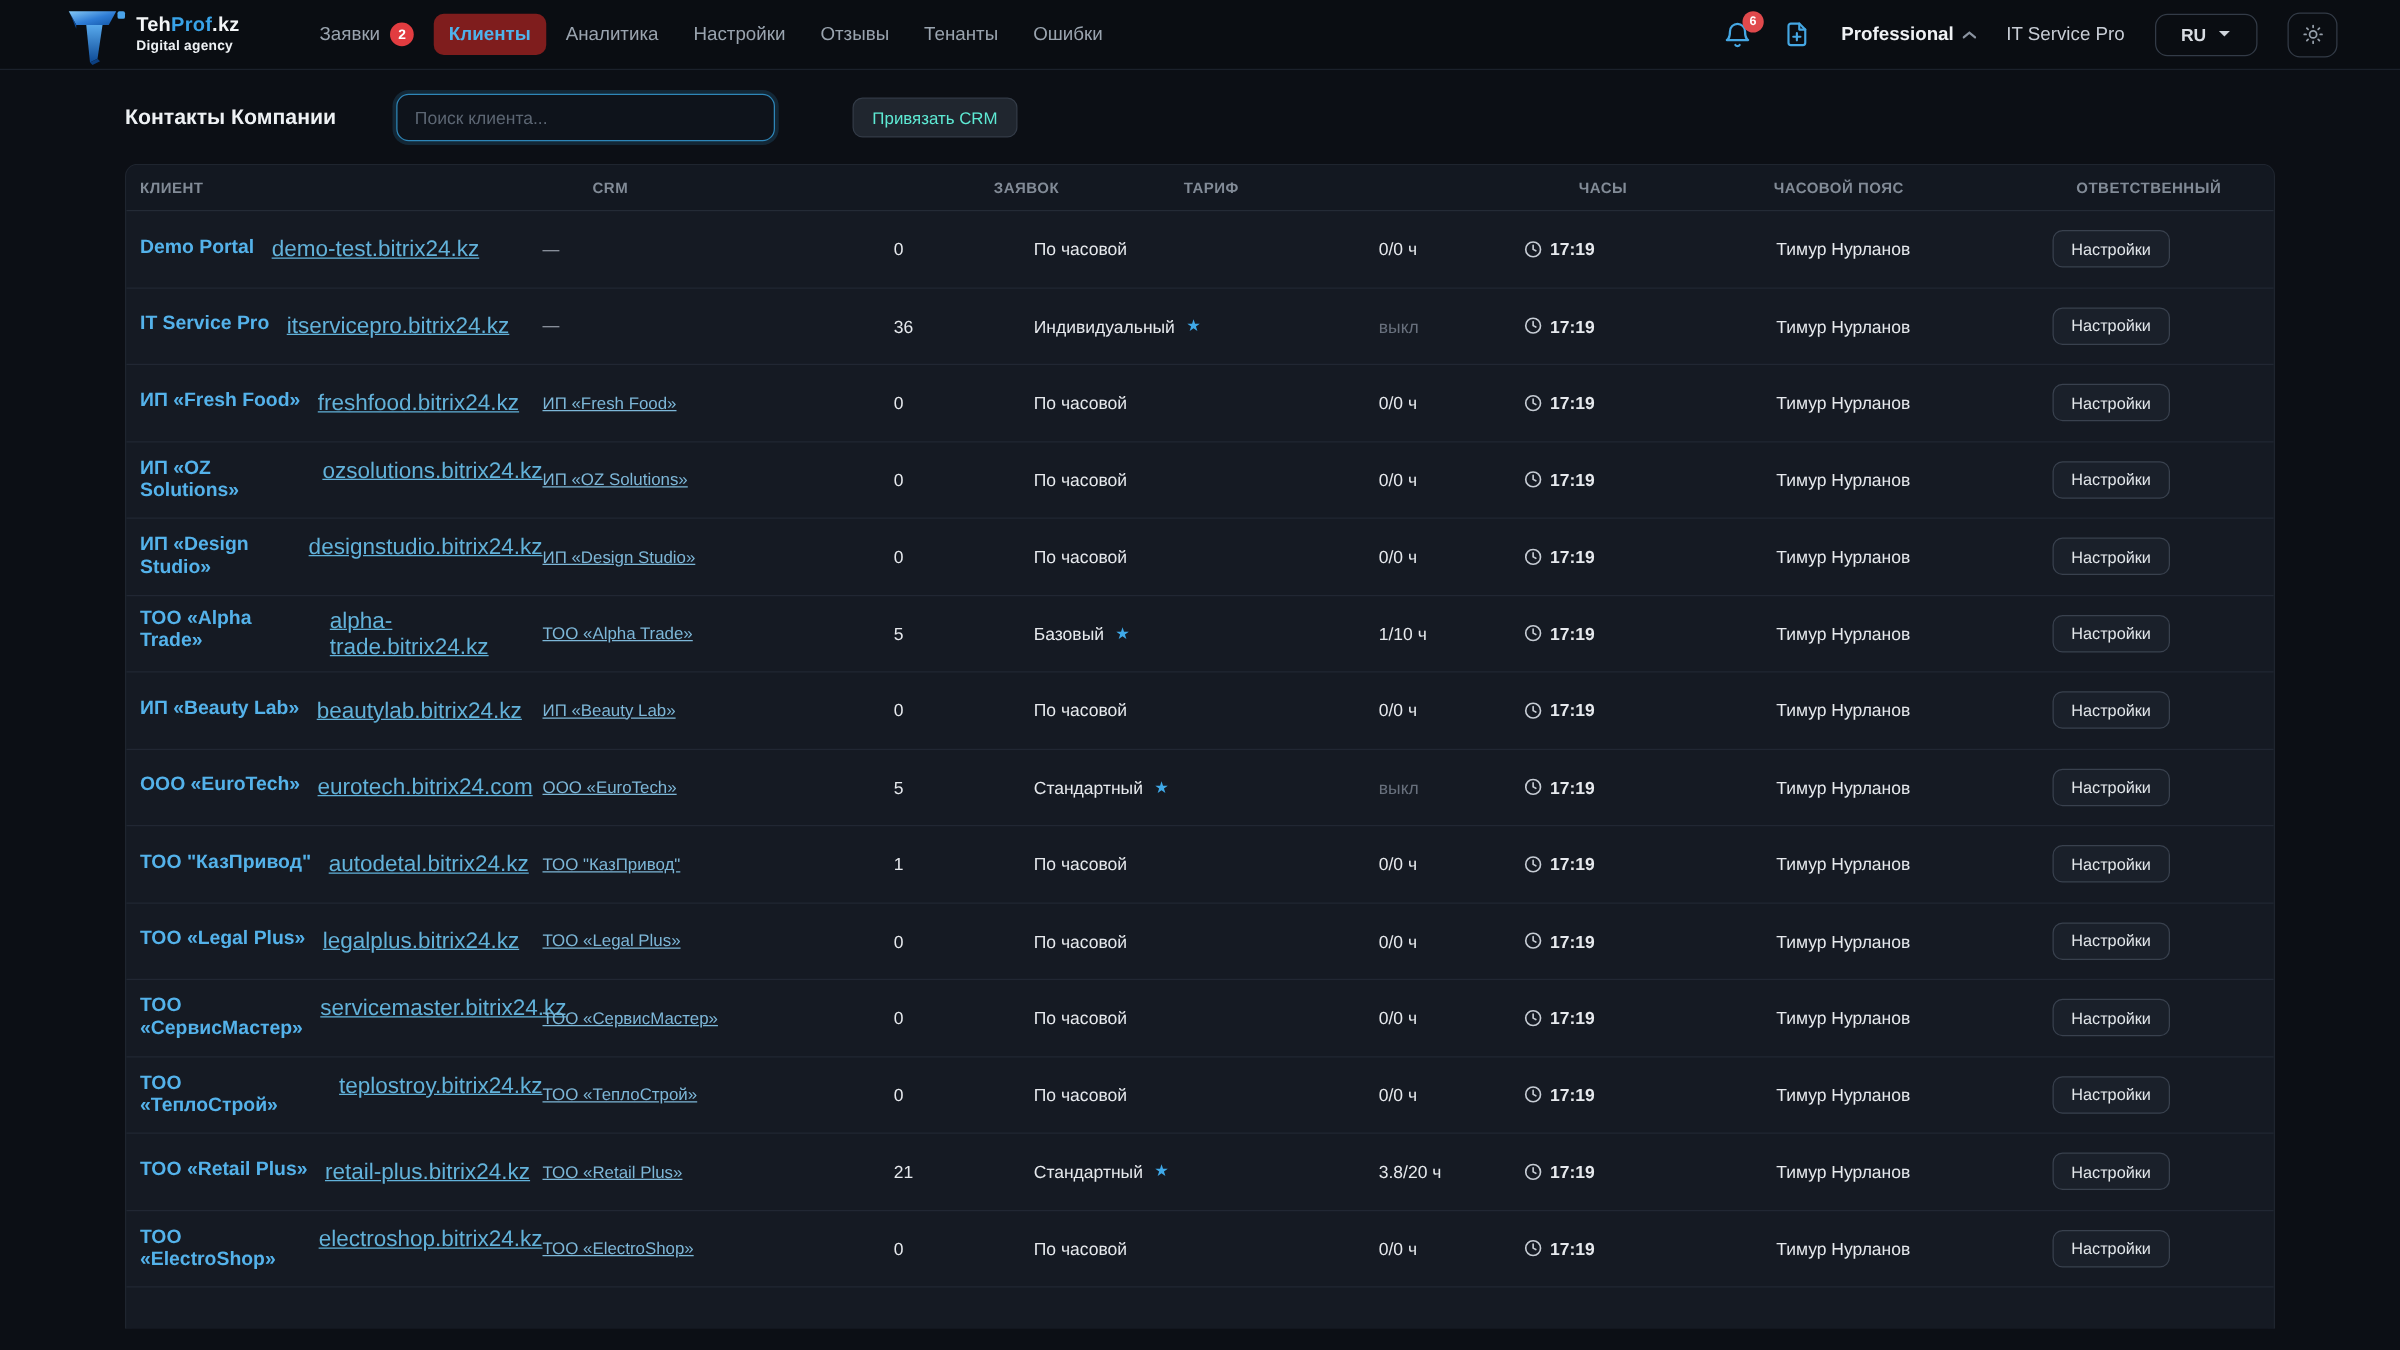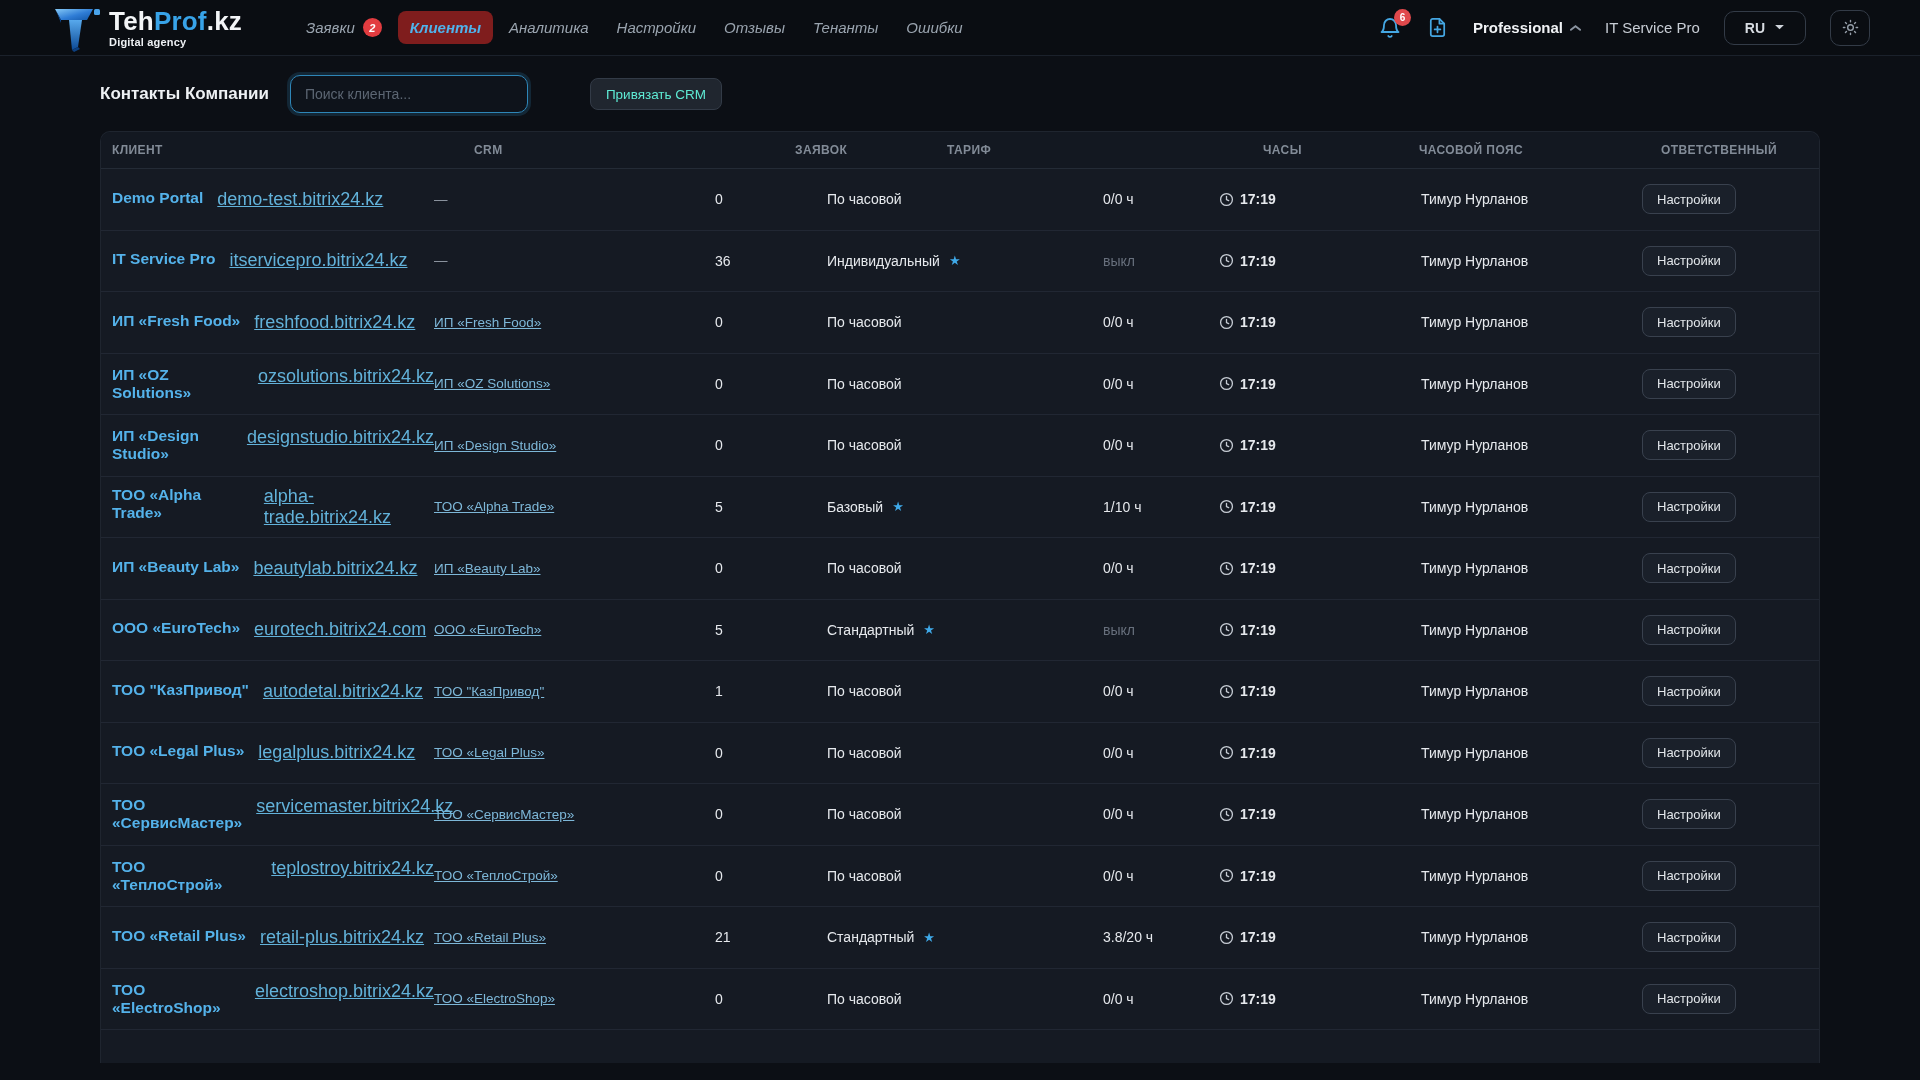--- a/index.html
+++ b/index.html
@@ -4,49 +4,49 @@
 <style>
   * { margin:0; padding:0; box-sizing:border-box; }
   html,body { width:1920px; height:1080px; overflow:hidden; }
   body { background:#0c0f15; font-family:"Liberation Sans","DejaVu Sans",sans-serif; color:#e4e7ec; }
 
   
   .navbar { height:56px; background:#0a0d12; border-bottom:1px solid #1b212b;
             display:flex; align-items:center; padding:0 50px 0 52px; }
   .logo { display:flex; align-items:center; gap:7px; margin-right:52px; }
   .logo-text { line-height:1; }
-  .brand-line { font-size:26px; font-weight:700; letter-spacing:.2px; white-space:nowrap; }
+  .brand-line { font-size:16px; font-weight:700; letter-spacing:.2px; white-space:nowrap; }
   .brand-teh,.brand-kz { color:#f3f5f7; }
   .brand-prof { color:#38a3e8; }
   .tagline { font-size:11px; font-weight:700; color:#eef1f4; margin-top:3px; letter-spacing:.2px; }
 
   .main-nav { display:flex; align-items:center; gap:4px; }
   .nav-item { display:flex; align-items:center; gap:8px; padding:8px 12px; border-radius:8px;
-              font-size:15px; color:#9aa4af; cursor:pointer; white-space:nowrap;font-style:italic; }
+              font-size:15px; color:#9aa4af; cursor:pointer; white-space:nowrap; }
   .nav-item.active { background:#7f1d1d; color:#4fb3ec; font-weight:700; }
   .nav-badge { background:#e23c40; color:#fff; font-size:11px; font-weight:700; min-width:19px;
                height:19px; border-radius:50%; display:flex; align-items:center; justify-content:center; }
 
   .topbar-right { margin-left:auto; display:flex; align-items:center; gap:24px; }
   .icon-btn { position:relative; background:none; border:none; cursor:pointer; display:flex; }
   .notif-badge { position:absolute; top:-7px; right:-9px; background:#e0494c; color:#fff;
                  font-size:10px; font-weight:700; min-width:17px; height:17px; border-radius:50%;
                  display:flex; align-items:center; justify-content:center; }
   .plan { display:flex; align-items:center; gap:7px; font-size:15px; font-weight:700; color:#f0f2f5; cursor:pointer; }
   .tenant { font-size:15px; color:#c8cdd5; }
   .lang-btn { display:flex; align-items:center; gap:9px; padding:8px 20px; border:1px solid #333b47;
               border-radius:10px; background:transparent; color:#d8dce2; font-size:14px; font-weight:700; cursor:pointer; }
   .theme-btn { width:40px; height:36px; border:1px solid #333b47; border-radius:10px; background:transparent;
                display:flex; align-items:center; justify-content:center; cursor:pointer; }
 
   
   .content { padding:0 100px; }
   .page-head { display:flex; align-items:center; margin-top:19px; height:38px; }
   .page-title { font-size:17px; font-weight:700; color:#eef1f4; }
-  .search-input { margin-left:21px; width:238px; height:38px; background:#0e131b;
+  .search-input { margin-left:48px; width:303px; height:38px; background:#0e131b;
                   border:1px solid #2e86b8; box-shadow:0 0 0 3px rgba(56,152,205,.18);
                   border-radius:10px; color:#dfe3e8; font-size:14px; padding:0 14px; outline:none; }
   .search-input::placeholder { color:#5c6673; }
   .crm-btn { margin-left:62px; height:32px; padding:0 15px; background:#20262f; border:1px solid #333b47;
              border-radius:8px; color:#5eead4; font-size:13.5px; cursor:pointer; }
 
   
   .table { margin-top:18px; height:932px; background:#151a23; border:1px solid #1f252f; border-bottom:none;
            border-radius:10px 10px 0 0; overflow:hidden; }
   .thead, .trow { display:grid; grid-template-columns:322px 281px 112px 276px 116px 202px 221px 1fr;

